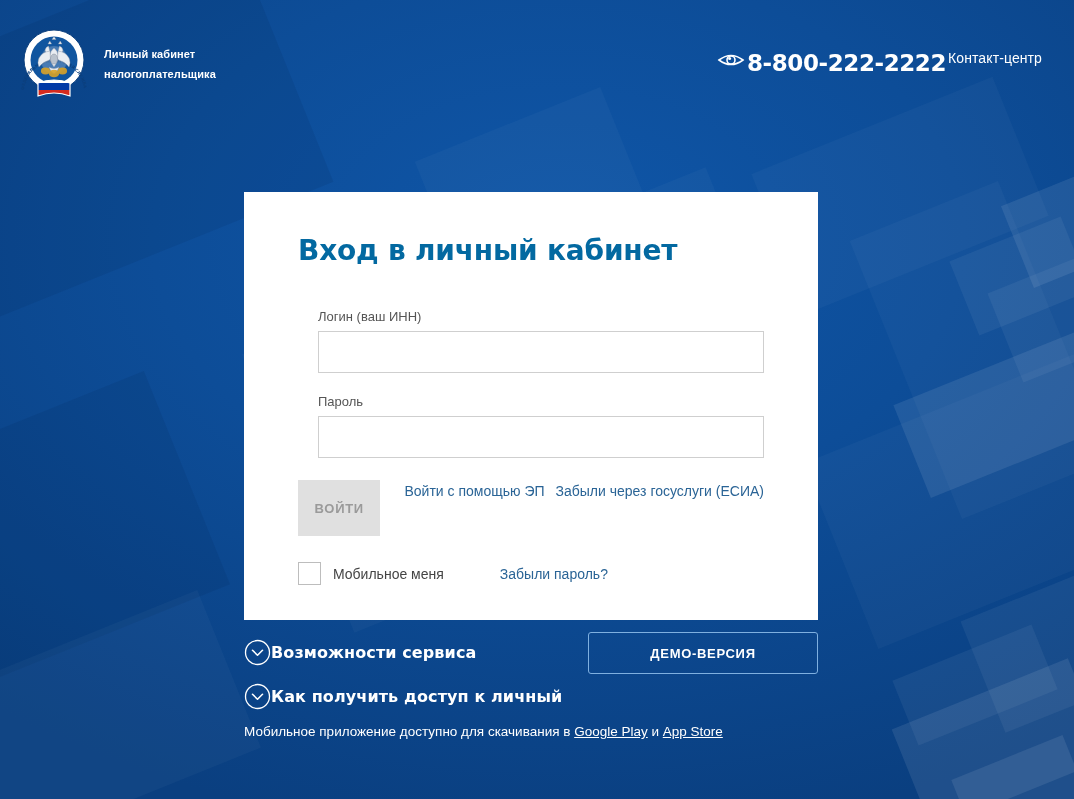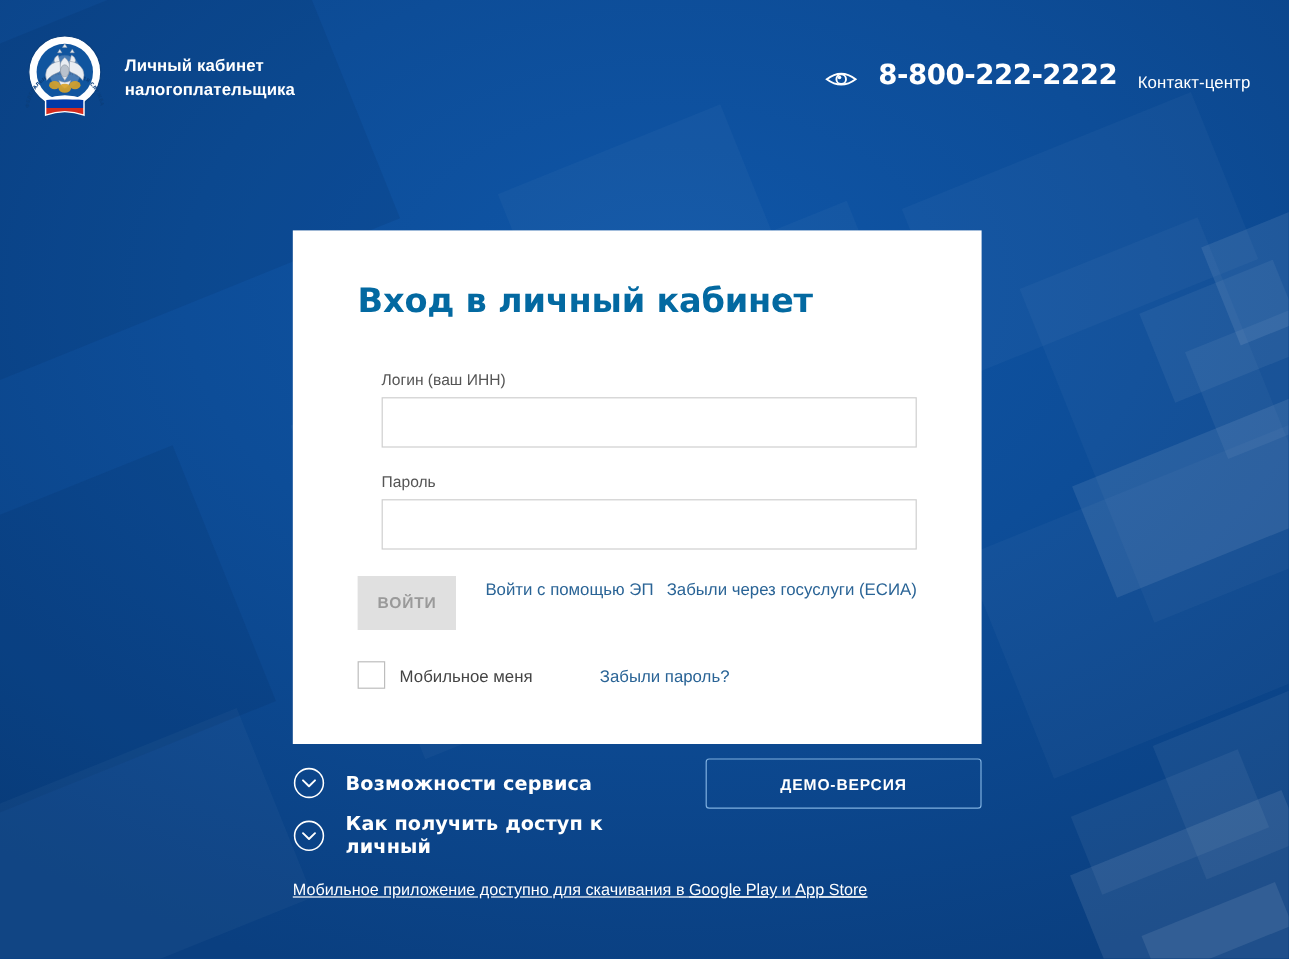--- a/index.html
+++ b/index.html
@@ -79,32 +79,32 @@
 
   .logo-emblem {
     width: 72px;
     height: 76px;
     flex: 0 0 auto;
     position: relative;
   }
 
   .brand-title {
     color: #ffffff;
-    font-size: 14px;
+    font-size: 11px;
     line-height: 20px;
     font-weight: bold;
     letter-spacing: 0.1px;
     white-space: pre-line;
   }
 
   .header-right {
     margin-left: auto;
     display: flex;
-    align-items: flex-end;
-    gap: 17px;
+    align-items: flex-start;
+    gap: 2px;
     padding-top: 24px;
   }
 
   .eye-icon {
     width: 28px;
     height: 20px;
     display: block;
   }
 
   .phone {
@@ -165,21 +165,21 @@
   }
 
   .action-row {
     display: flex;
     align-items: flex-start;
     margin-top: 22px;
   }
 
   .login-button {
     width: 220px;
-    height: 45px;
+    height: 56px;
     background: #e0e0e0;
     border: none;
     color: #9a9a9a;
     font-size: 13px;
     font-weight: bold;
     letter-spacing: 0.7px;
     text-transform: uppercase;
     cursor: default;
     font-family: "Liberation Sans", sans-serif;
   }
@@ -243,21 +243,20 @@
     z-index: 20;
   }
 
   .accordion-area {
     position: relative;
   }
 
   .accordion-item {
     display: flex;
     align-items: center;
-    gap: 17px;
     height: 44px;
     cursor: pointer;
     width: 330px;
   }
 
   .chevron-circle {
     width: 27px;
     height: 27px;
     flex: 0 0 auto;
   }
@@ -281,24 +280,23 @@
     background: transparent;
     color: #ffffff;
     font-size: 13px;
     font-weight: bold;
     letter-spacing: 0.7px;
     cursor: pointer;
     font-family: "Liberation Sans", sans-serif;
   }
 
   .mobile-note {
-    margin-top: 16px;
+    margin-top: 6px;
     color: #ffffff;
     font-size: 13.5px;
-    text-decoration: underline;
   }
 
   .store-link {
     color: #ffffff;
     text-decoration: underline;
     cursor: pointer;
   }
 </style>
 </head>
 <body>

